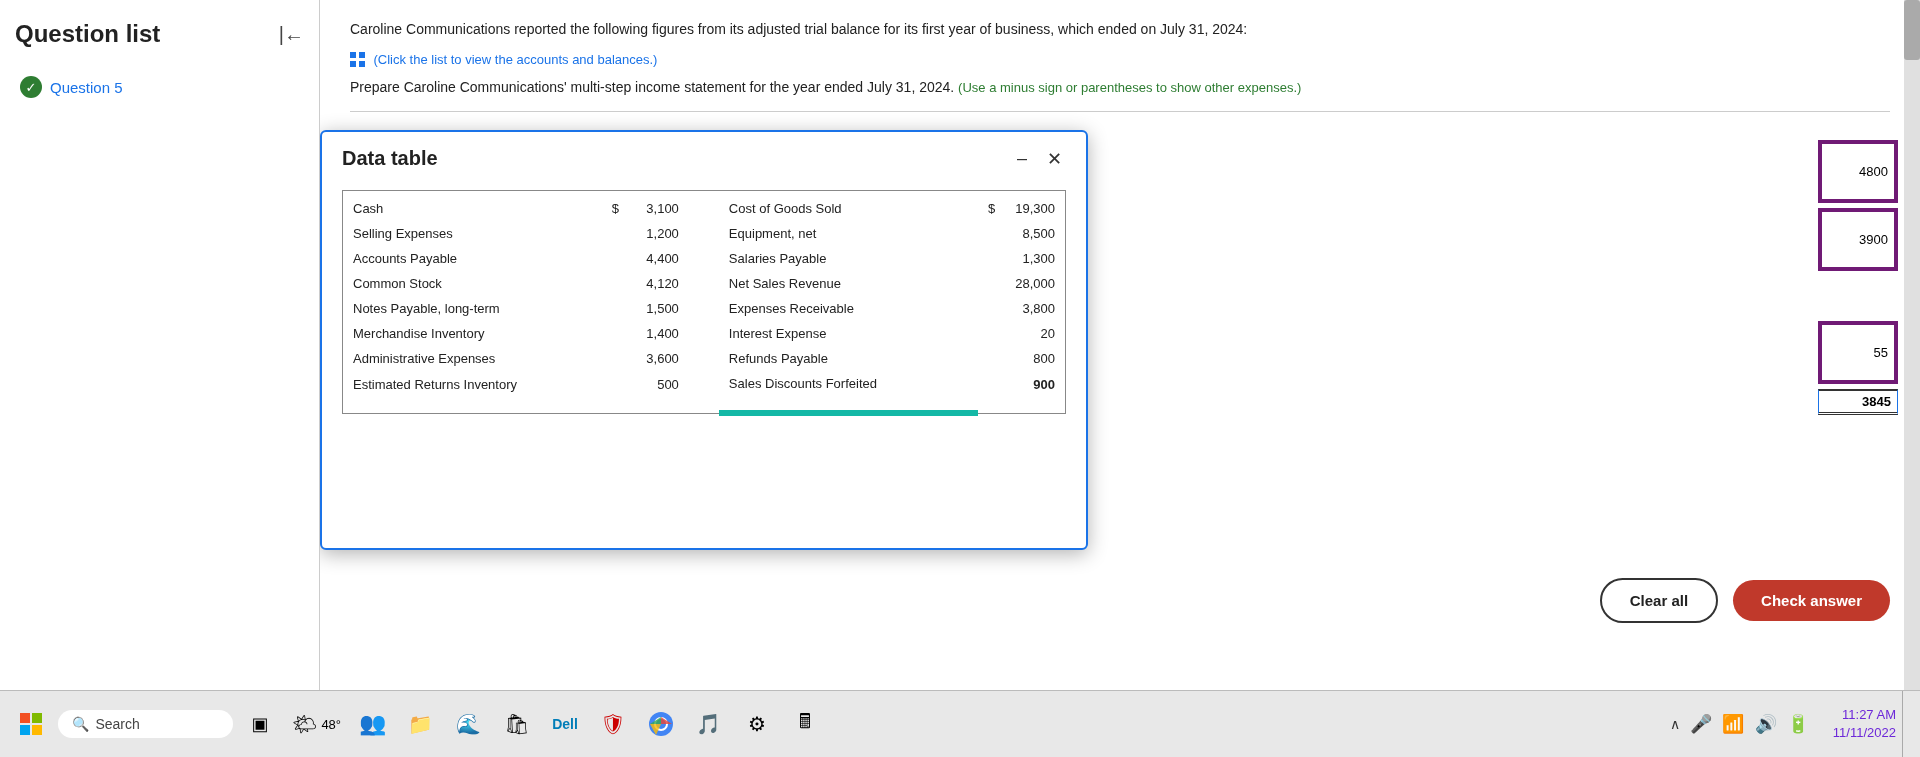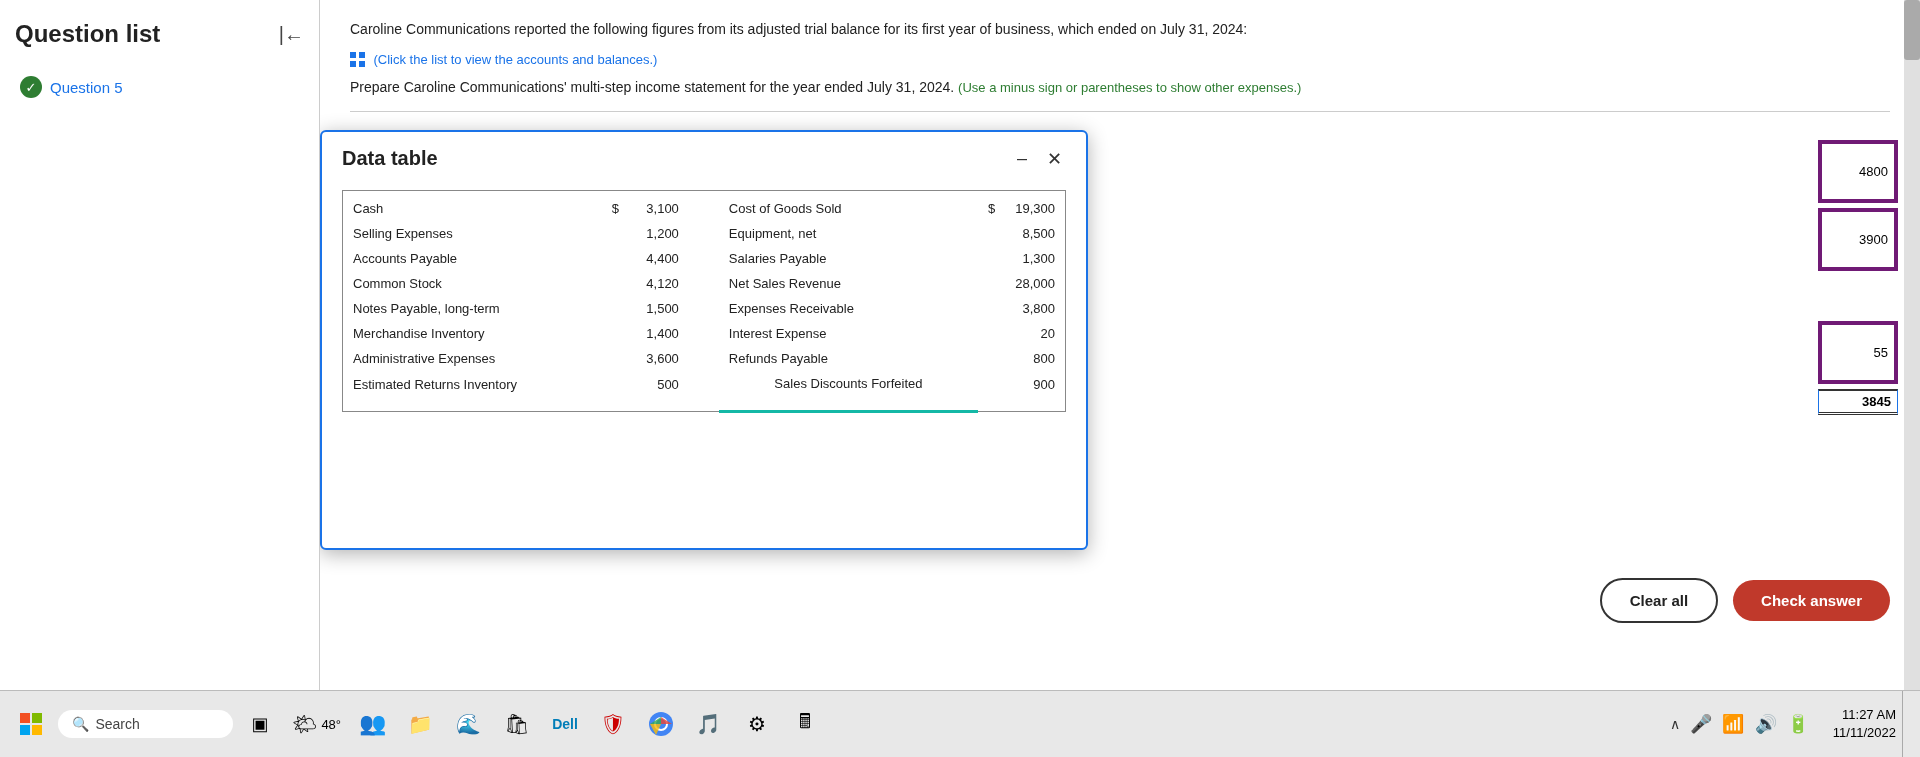--- a/index.html
+++ b/index.html
@@ -269,21 +269,21 @@
       display: flex;
       gap: 10px;
       align-items: center;
       font-size: 18px;
       color: #333;
     }
     .clock {
       text-align: right;
       font-size: 13px;
       line-height: 1.4;
-      color: #000000;
+      color: #6d28d9;
       min-width: 80px;
     }
 
     
     .answer-inputs {
       position: absolute;
       right: 22px;
       top: 140px;
       display: flex;
       flex-direction: column;
@@ -430,23 +430,23 @@
       <td style="width:30px;"></td>
       <td style="min-width:200px;">Refunds Payable</td>
       <td style="width:20px;"></td>
       <td style="text-align:right;width:60px;">800</td>
     </tr>
               <tr>
       <td style="min-width:200px;border-bottom:1px solid #888;">Estimated Returns Inventory</td>
       <td style="width:20px;border-bottom:1px solid #888;"></td>
       <td style="text-align:right;width:60px;border-bottom:1px solid #888;">500</td>
       <td style="width:30px;border-bottom:1px solid #888;"></td>
-      <td style="min-width:200px;border-bottom:3px solid #14b8a6;text-align:center;">Sales Discounts Forfeited</td>
+      <td style="min-width:200px;border-bottom:6px solid #14b8a6;">Sales Discounts Forfeited</td>
       <td style="width:20px;border-bottom:1px solid #888;"></td>
-      <td style="text-align:right;width:60px;border-bottom:1px solid #888;">900</td>
+      <td style="text-align:right;width:60px;border-bottom:1px solid #888;font-weight:bold;">900</td>
     </tr>
             </tbody>
         </table>
       </div>
     </div>
 
     <div class="answer-inputs">
       <input class="val-input" type="text" value="4800" style="">
       <input class="val-input" type="text" value="3900" style="">
       <div class="spacer-h-lg"></div>

